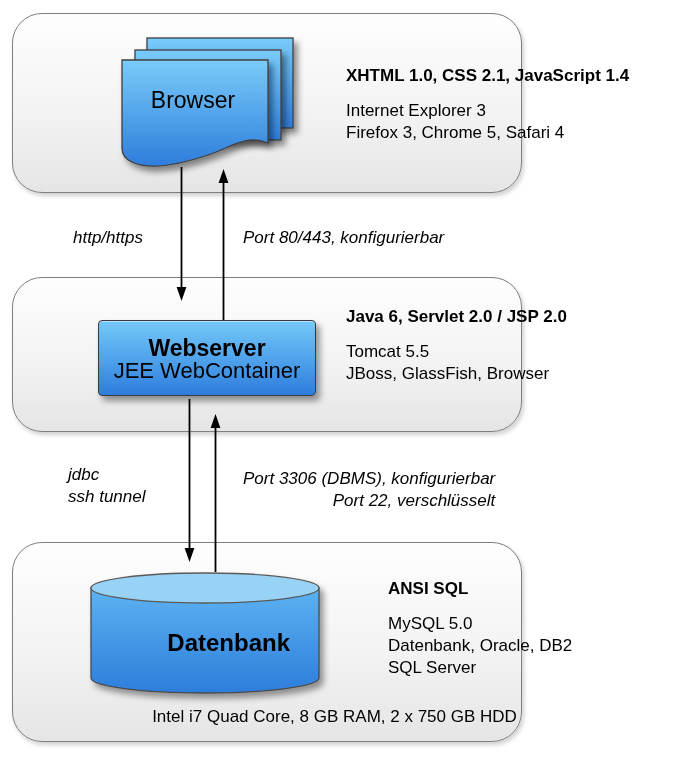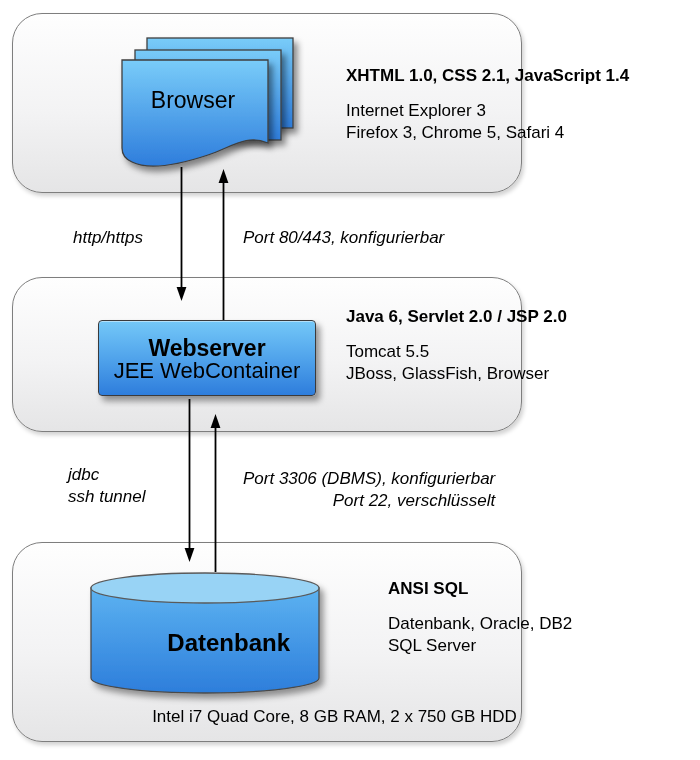--- a/index.html
+++ b/index.html
@@ -150,17 +150,18 @@
     </defs>
     <g filter="url(#cylShadow)">
       <path d="M3,22 L231,22 L231,112 A114,15 0 0 1 3,112 Z" fill="url(#cylGrad)" stroke="#4a4a4a" stroke-width="1.3"></path>
       <ellipse cx="117" cy="22" rx="114" ry="15" fill="#98d3f5" stroke="#5a5a5a" stroke-width="1.3"></ellipse>
     </g>
   </svg>
   <div id="database-label">Datenbank</div>
 
   <div class="specs" id="specs-database">
     <h3>ANSI SQL</h3>
+    <p>MySQL 5.0</p>
     <p>Datenbank, Oracle, DB2</p>
     <p>SQL Server</p>
   </div>
 
 </div>
 
 </body></html>

